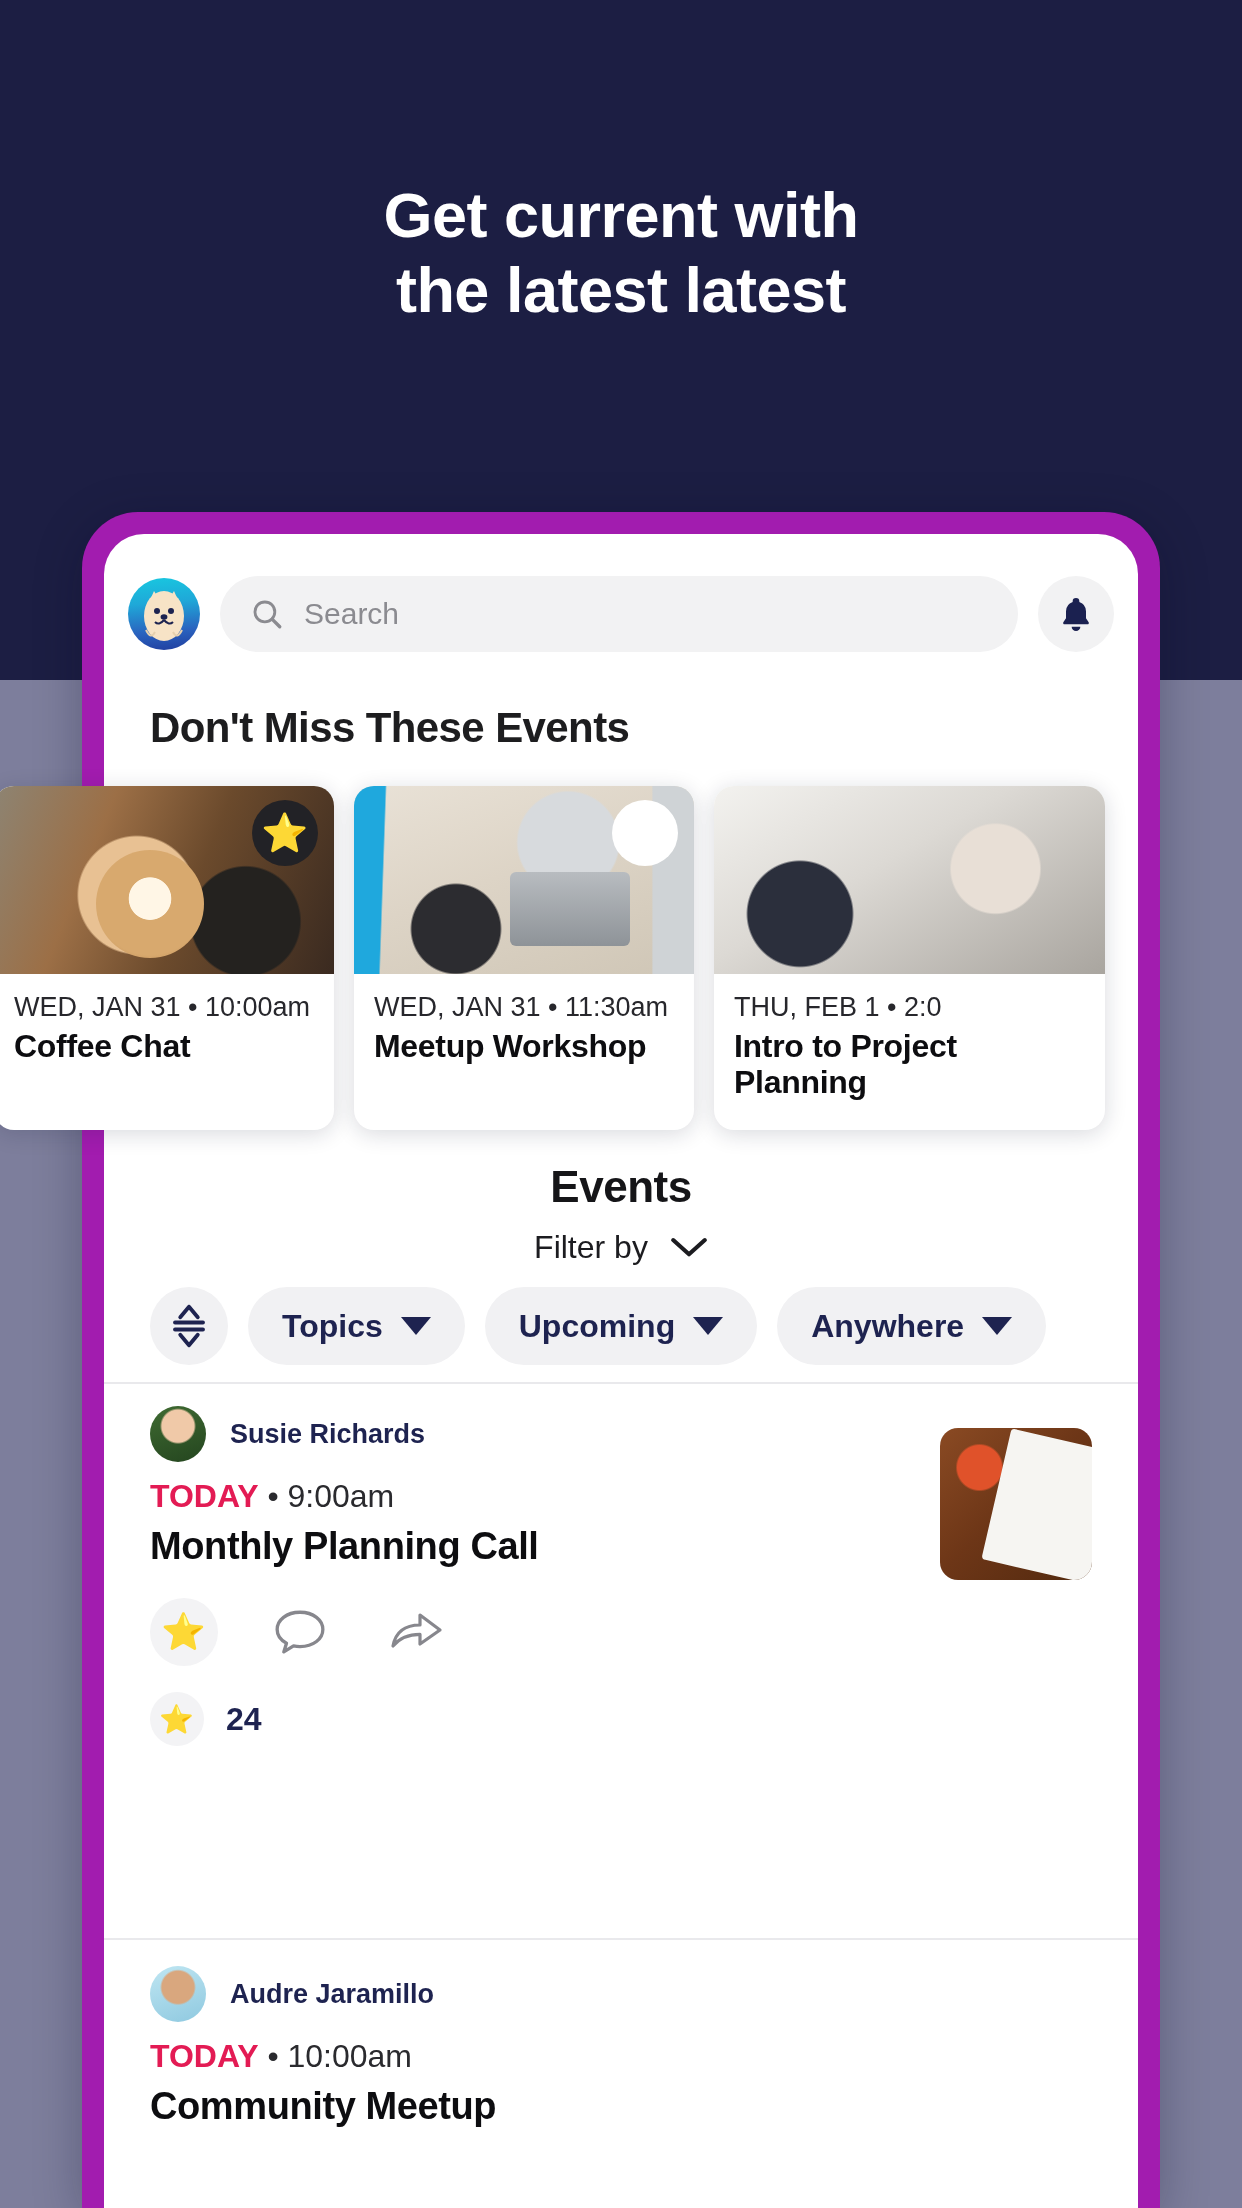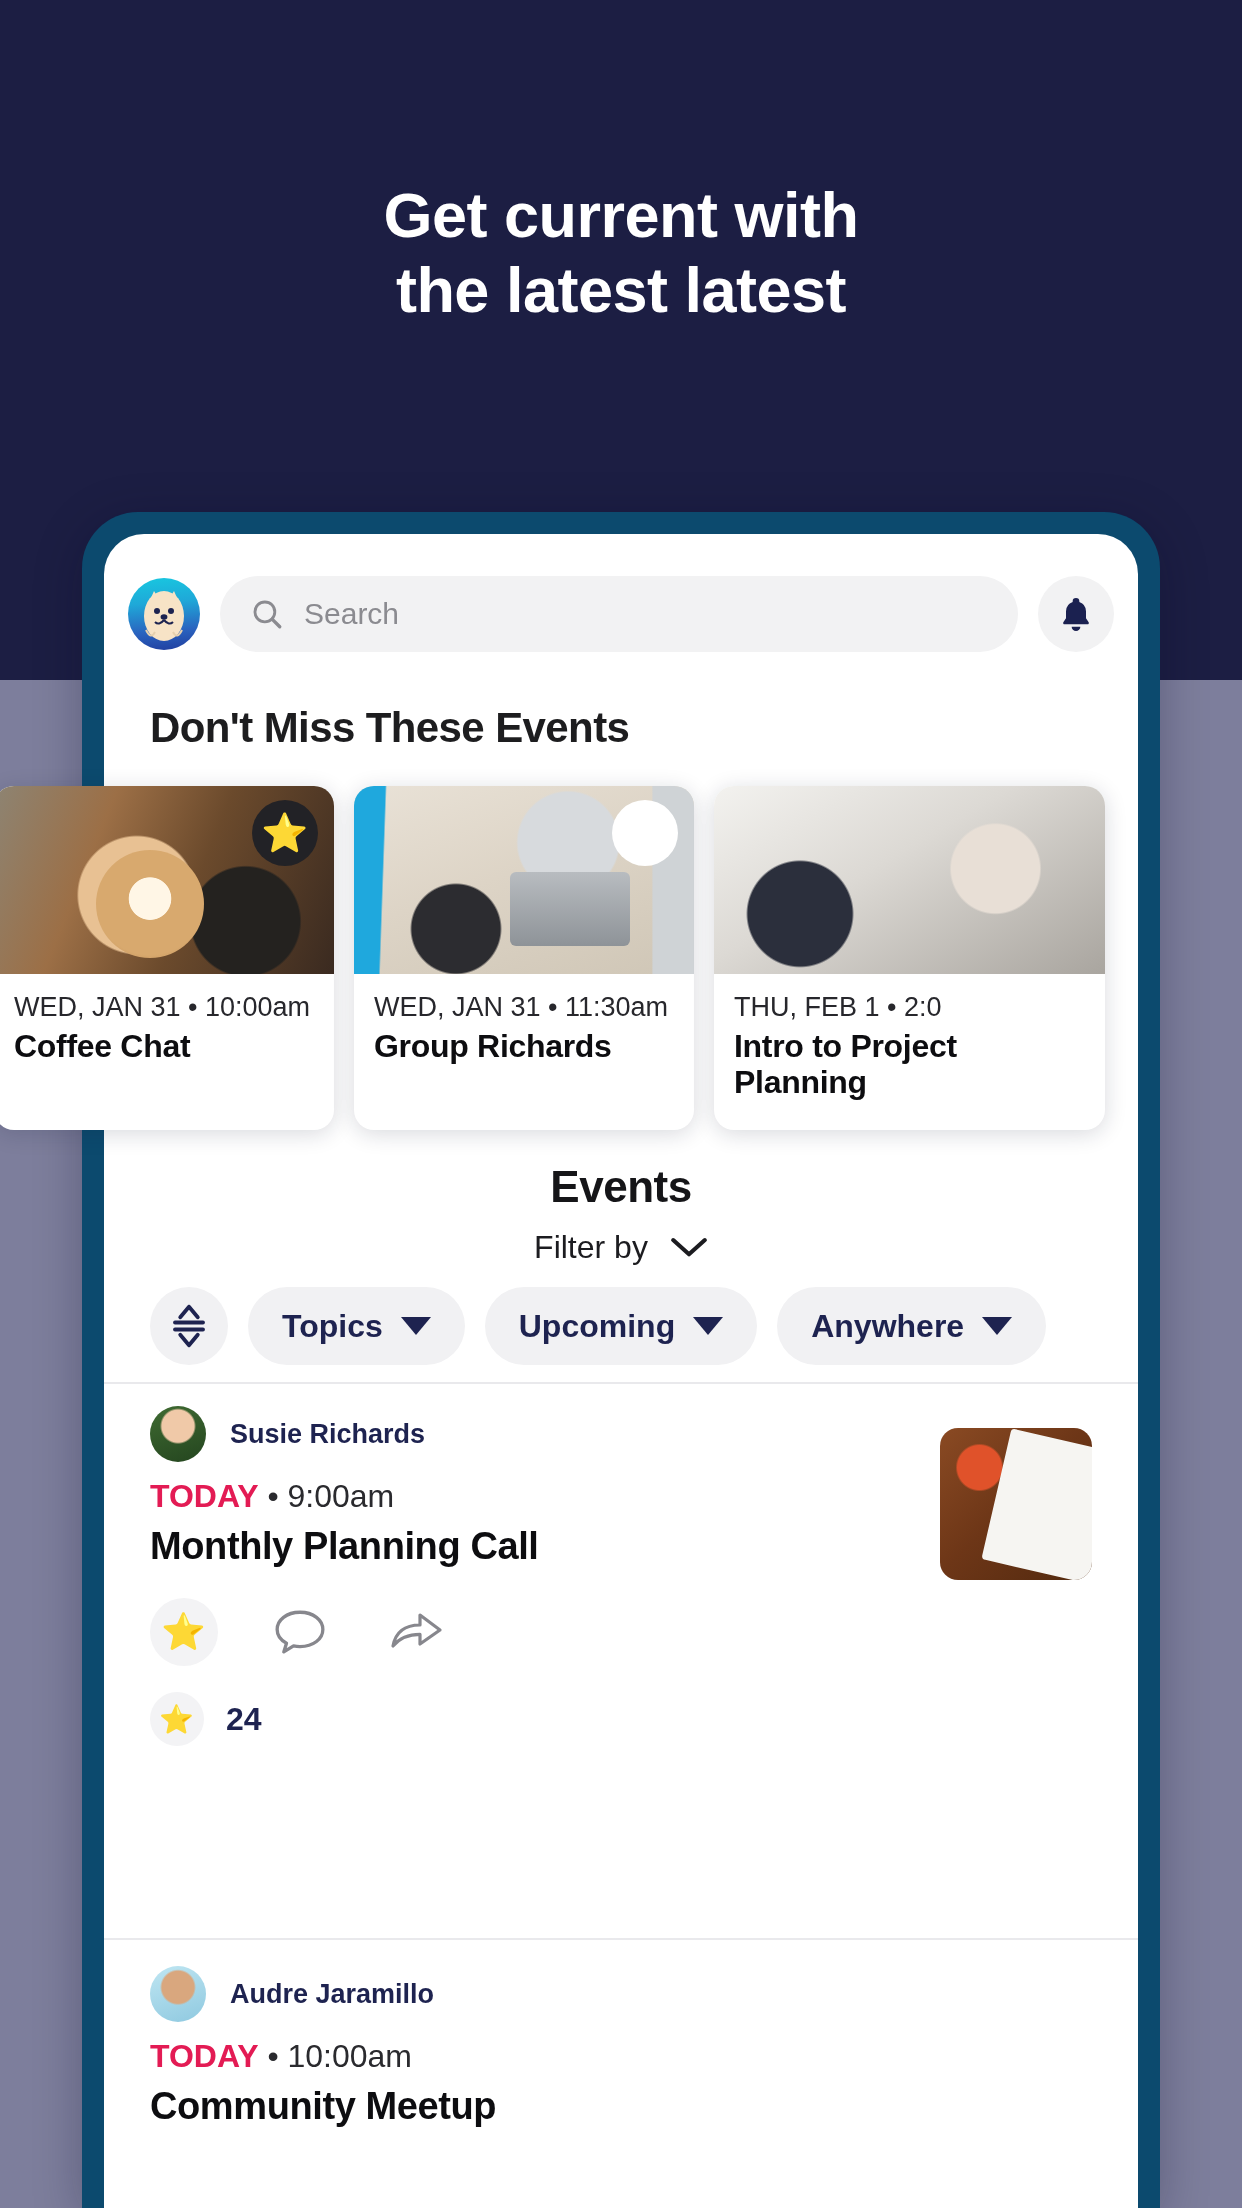--- a/index.html
+++ b/index.html
@@ -27,21 +27,21 @@
     text-align:center; color:#ffffff;
     font-size:63px; font-weight:bold; line-height:1.19;
     letter-spacing:-0.5px;
   }
   .promo-line{ display:block; }
 
   
   .phone{
     position:absolute; left:82px; top:512px;
     width:1078px; height:1696px;
-    background:#0c4a6e;
+    background:#a21caf;
     border-radius:56px 56px 0 0;
     box-shadow:0 10px 48px rgba(10,12,40,.28);
     overflow:visible;
   }
   .phone-inner{
     position:absolute; left:22px; top:22px;
     width:1034px; height:1674px;
     background:#ffffff;
     border-radius:40px 40px 0 0;
     overflow:visible;
@@ -278,21 +278,21 @@
         <div class="fcard-img">
           <div class="img-desk"></div>
           <div class="badge light">
             <svg width="40" height="40" viewBox="0 0 24 24">
               <path d="M12 1.8 l3.1 6.6 7.2.9 -5.3 5 1.4 7.1 -6.4-3.5 -6.4 3.5 1.4-7.1 -5.3-5 7.2-.9z" fill="#ffffff" stroke="#ffffff" stroke-width="1.2" stroke-linejoin="round"></path>
             </svg>
           </div>
         </div>
         <div class="fcard-body">
           <div class="fcard-date">WED, JAN 31 • 11:30am</div>
-          <div class="fcard-title">Group Richards</div>
+          <div class="fcard-title">Meetup Workshop</div>
         </div>
       </div>
 
       <div class="fcard c3">
         <div class="fcard-img">
           <div class="img-office"></div>
         </div>
         <div class="fcard-body">
           <div class="fcard-date">THU, FEB 1 • 2:0</div>
           <div class="fcard-title">Intro to  Project Planning</div>

